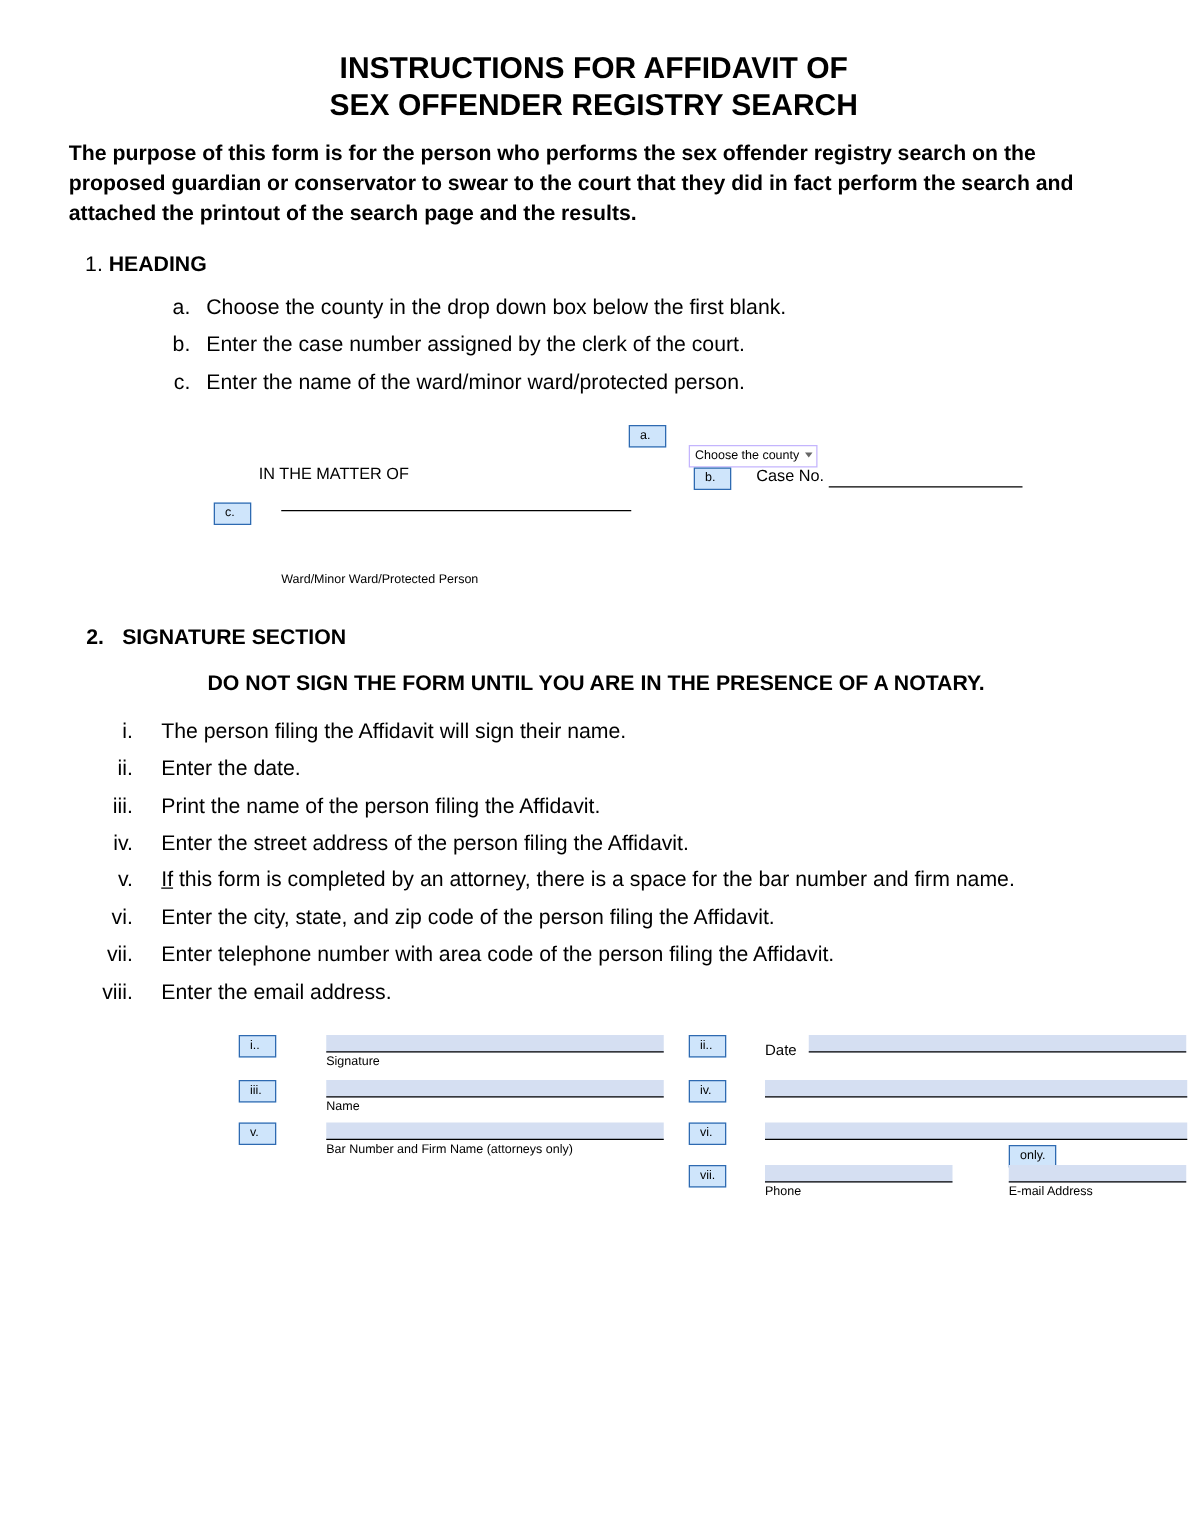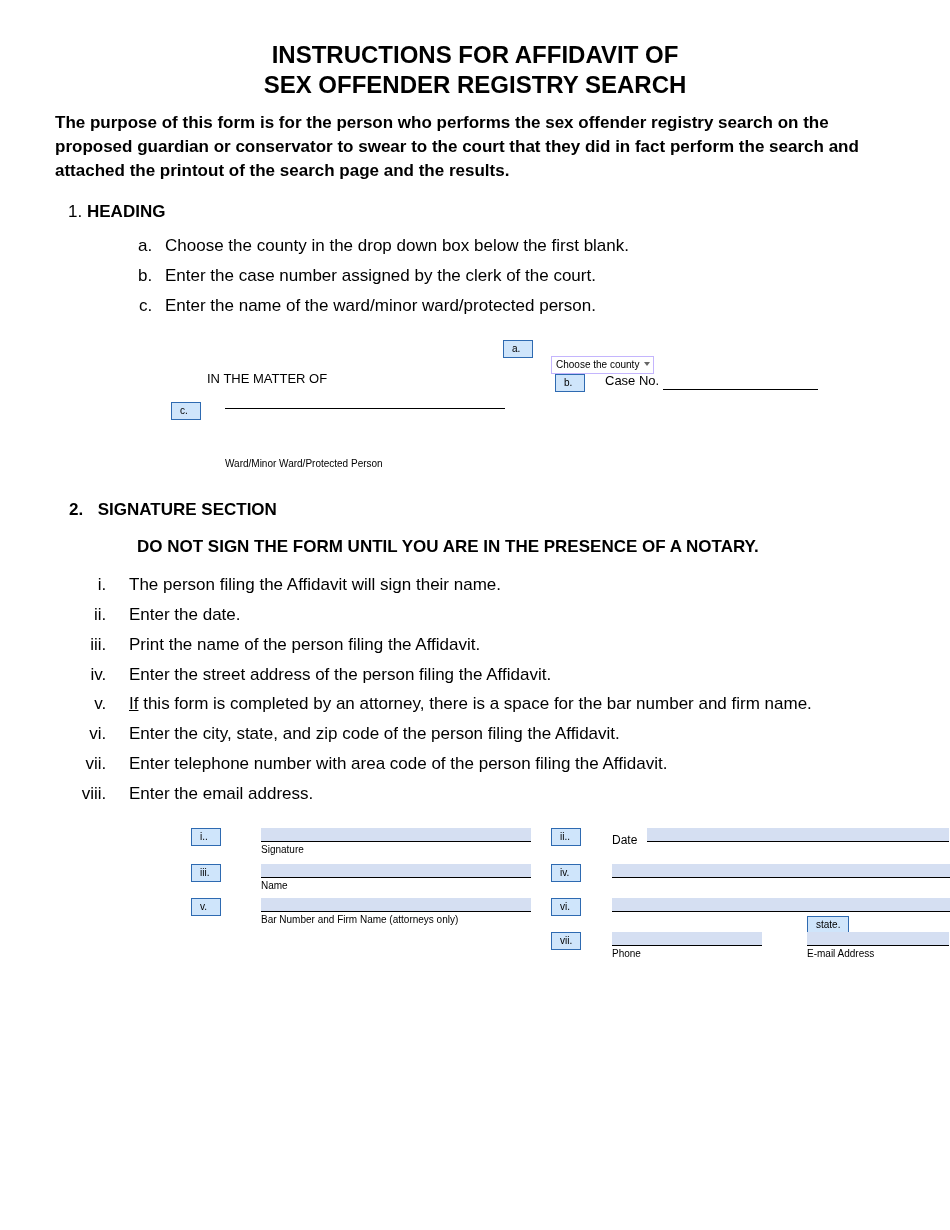--- a/index.html
+++ b/index.html
@@ -28,21 +28,21 @@
   ol.main > li { margin-bottom: 4px; }
   ol.main > li > .hd { font-weight: bold; }
   ol.sub-a { list-style-type: lower-alpha; margin: 10px 0 8px 0; padding-left: 70px; }
   ol.sub-a > li { padding-left: 8px; margin-bottom: 6px; }
   ol.sub-r { list-style-type: lower-roman; margin: 14px 0 18px 0; padding-left: 56px; }
   ol.sub-r > li { padding-left: 18px; margin-bottom: 6px; }
   .sig-heading-row { margin: 50px 0 14px 0; }
   .sig-heading { font-weight: bold; }
   .sig-warn {
     font-weight: bold;
-    margin: 8px 0 14px 82px;
+    margin: 8px 0 14px 111px;
   }
 
   
   .tag {
     display: inline-block;
     min-width: 30px;
     padding: 1px 8px 1px 8px;
     font-size: 10px;
     border: 1px solid #2e6ab1;
     background: #cfe5fb;
@@ -203,18 +203,18 @@
   <span class="tag tagR row3">vi.</span>
   <div class="inR row3">
     <div class="field-input"></div>
   </div>
 
   <span class="tag tagR row4">vii.</span>
   <div class="inR row4 phone-in" style="width:150px;">
     <div class="field-input"></div>
     <div class="field-lbl">Phone</div>
   </div>
-  <span class="tag tag-viii">state.</span>
+  <span class="tag tag-viii">only.</span>
   <div class="email-in row4" style="position:absolute;">
     <div class="field-input"></div>
     <div class="field-lbl">E-mail Address</div>
   </div>
 </div>
 
 </body></html>

